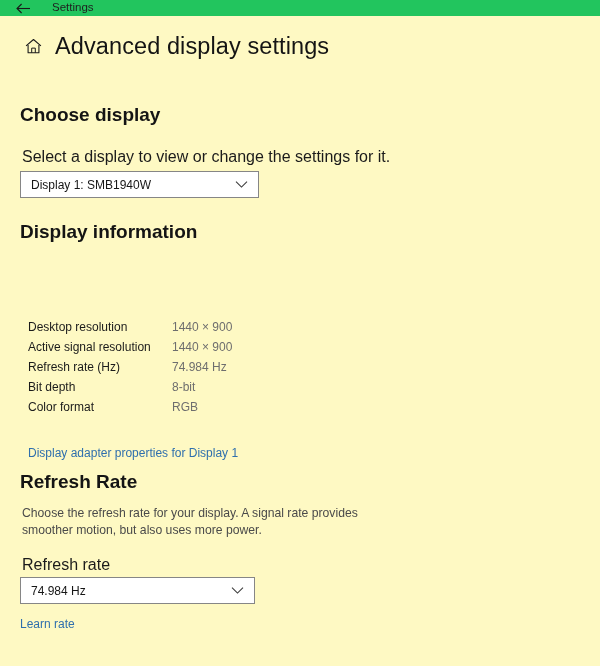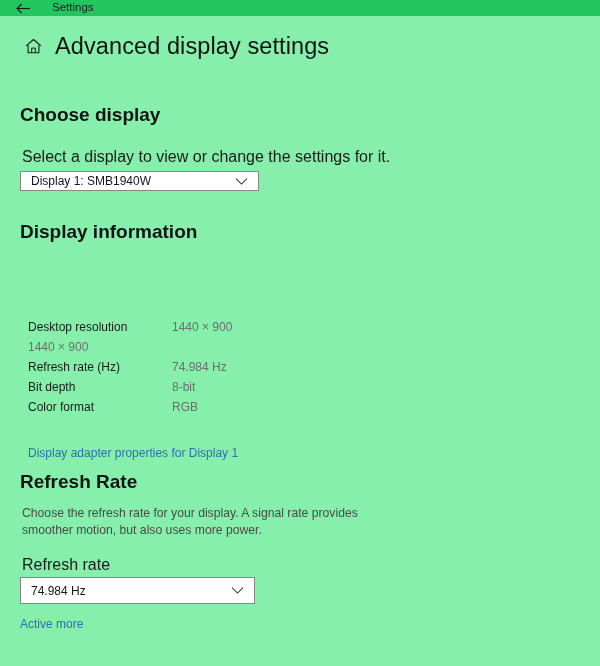--- a/index.html
+++ b/index.html
@@ -46,21 +46,21 @@
     line-height: 18px;
     color: #1f1f1f;
   }
 
   
   .page {
     position: absolute;
     top: 16px; left: 0;
     width: 600px;
     height: 650px;
-    background: #86efac;
+    background: #fef9c3;
   }
 
   .page-header {
     position: absolute;
     left: 20px;
     top: 17px;
     display: flex;
     align-items: center;
   }
   .home-icon {
@@ -123,21 +123,21 @@
     justify-content: space-between;
     padding: 0 6px 0 10px;
     font-size: 12px;
     color: #161616;
     cursor: default;
   }
   #combo-display {
     left: 20px;
     top: 155px;
     width: 239px;
-    height: 20px;
+    height: 27px;
   }
   #combo-rate {
     left: 20px;
     top: 561px;
     width: 235px;
     height: 27px;
   }
   .combo .chevron {
     width: 14px;
     height: 14px;
@@ -255,20 +255,21 @@
 
   <div class="section-heading" id="sec-info">Display information</div>
 
 
   <div class="info-table">
     <div class="info-row">
       <span class="info-label">Desktop resolution</span>
       <span class="info-value">1440 × 900</span>
     </div>
     <div class="info-row">
+      <span class="info-label">Active signal resolution</span>
       <span class="info-value">1440 × 900</span>
     </div>
     <div class="info-row">
       <span class="info-label">Refresh rate (Hz)</span>
       <span class="info-value">74.984 Hz</span>
     </div>
     <div class="info-row">
       <span class="info-label">Bit depth</span>
       <span class="info-value">8-bit</span>
     </div>
@@ -288,15 +289,15 @@
 
   <div class="combo" id="combo-rate">
     <span>74.984 Hz</span>
     <span class="chevron">
       <svg width="13" height="9" viewBox="0 0 13 9" fill="none" aria-hidden="true">
         <path d="M1 1.6 L6.5 7 L12 1.6" stroke="currentColor" stroke-width="1.05" fill="none"></path>
       </svg>
     </span>
   </div>
 
-  <div class="link" id="link-learn">Active more</div>
+  <div class="link" id="link-learn">Learn rate</div>
 
 </div>
 
 </body></html>

